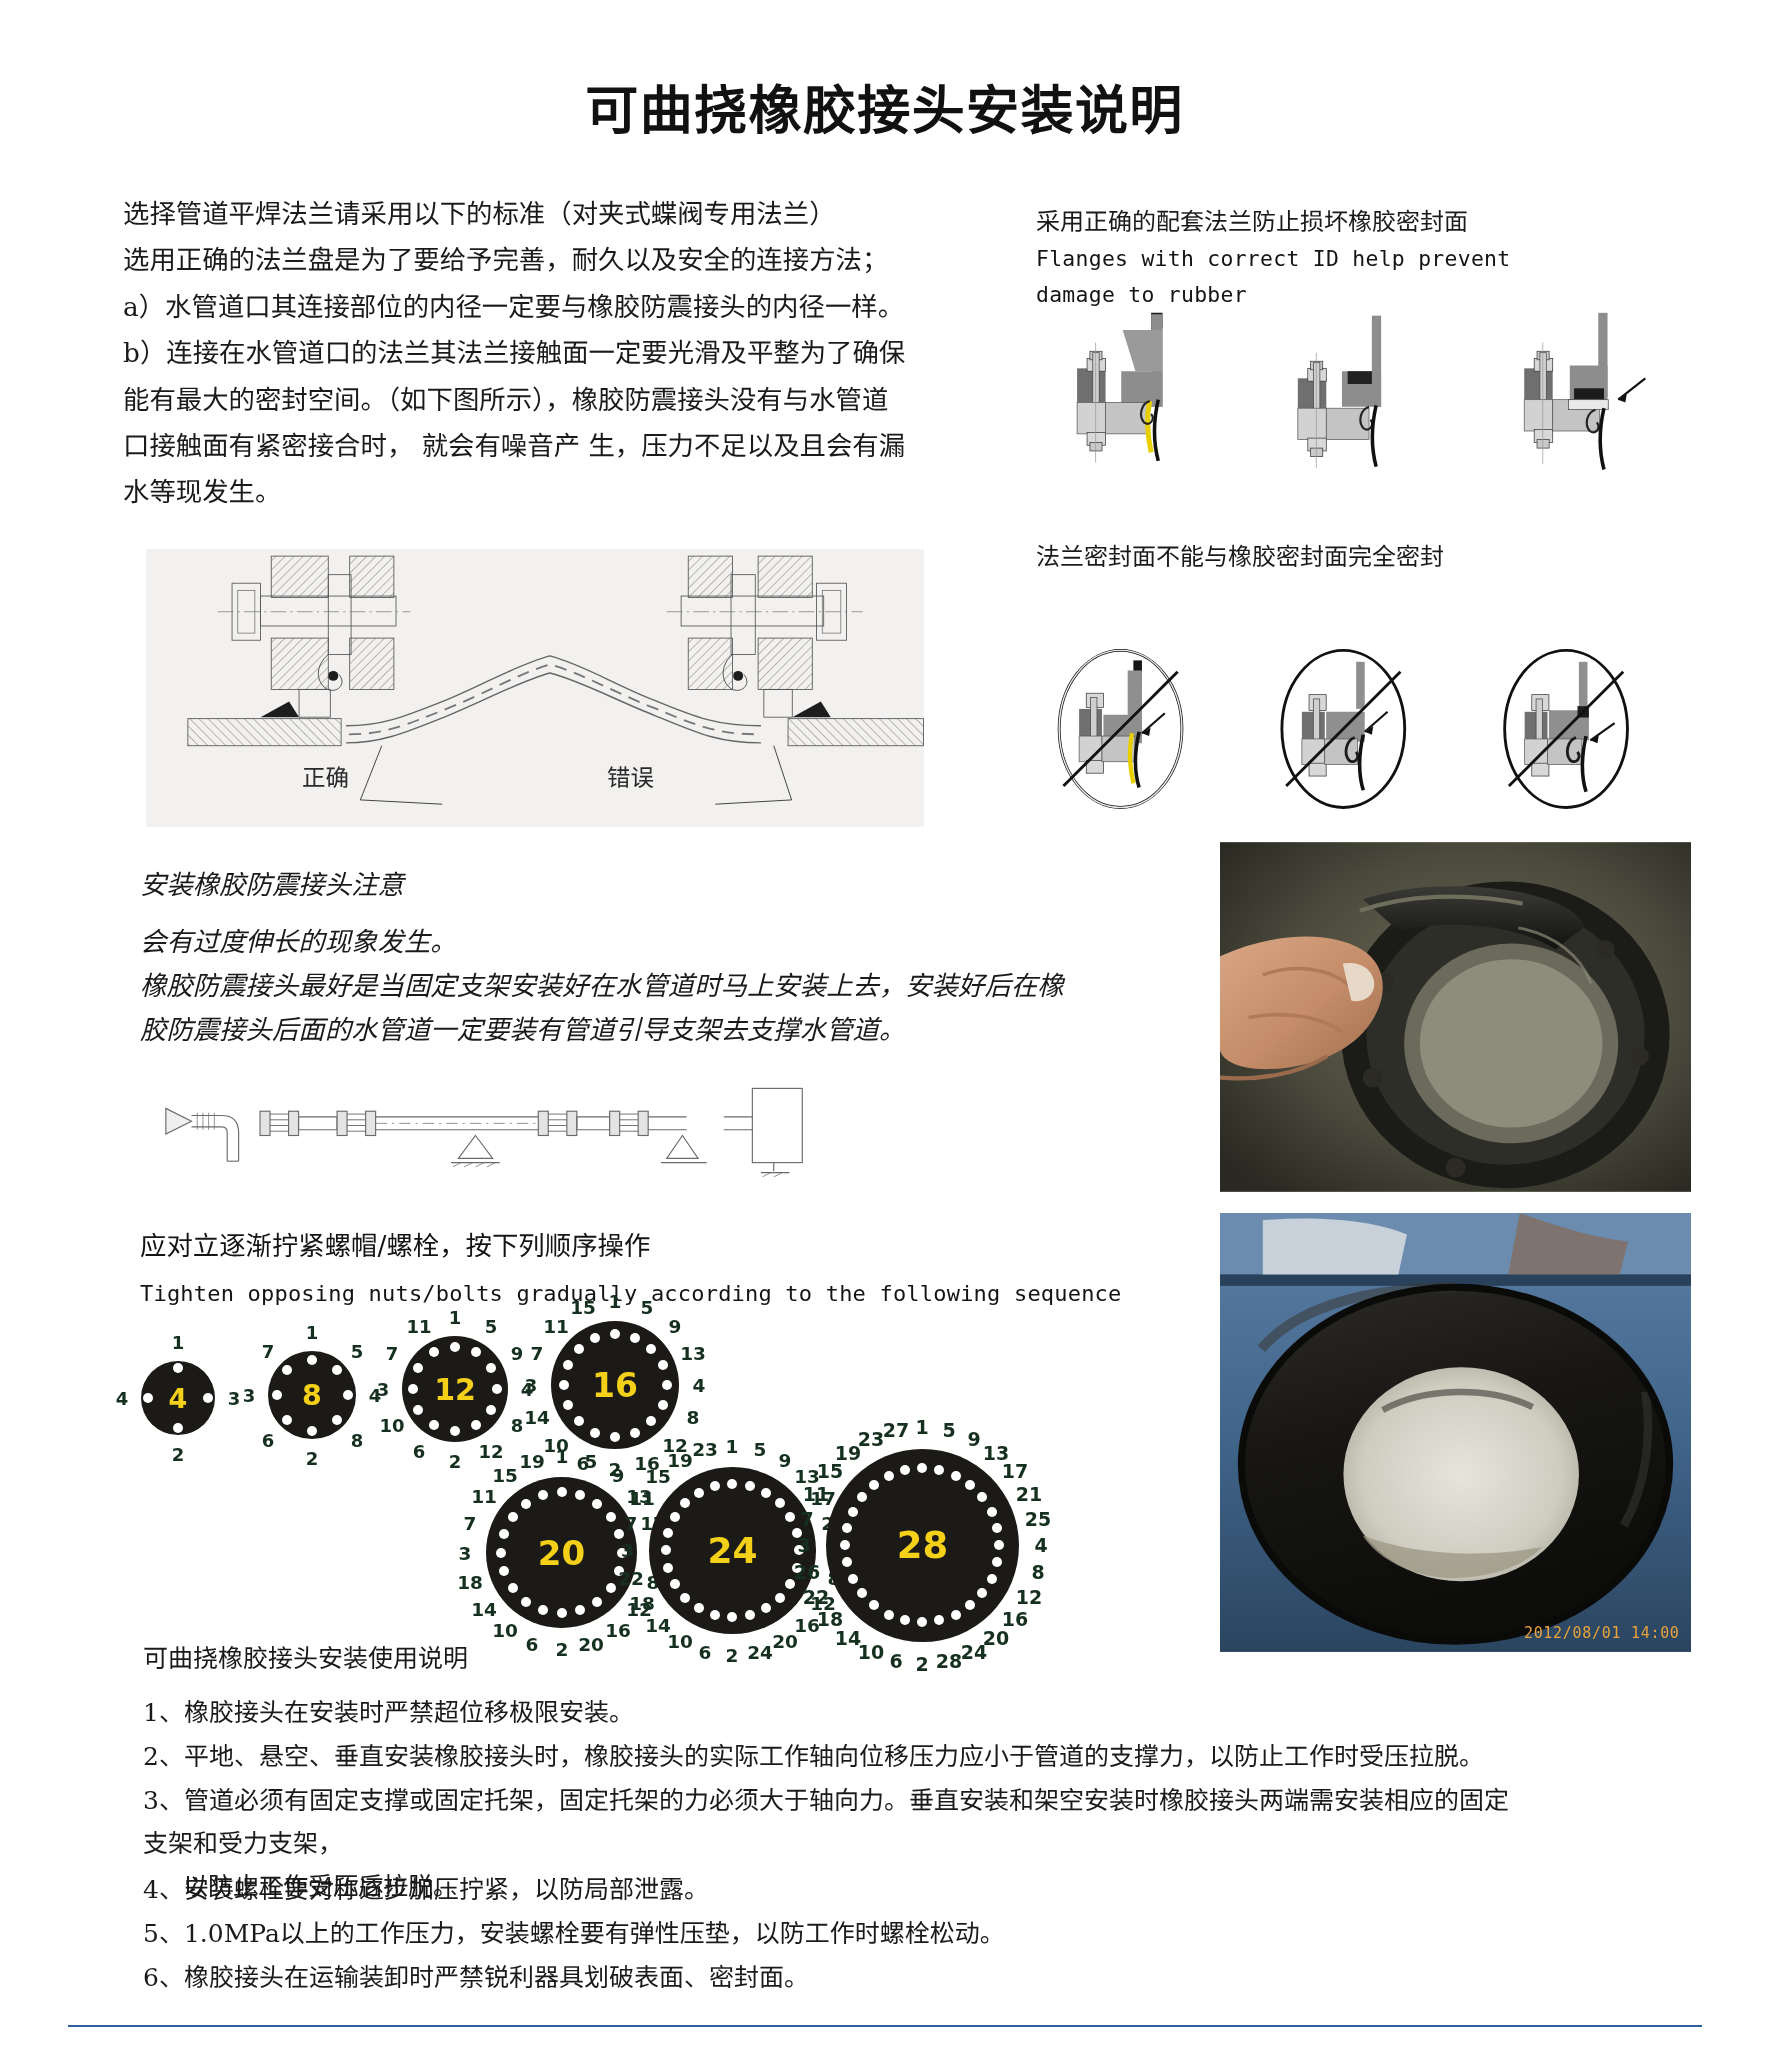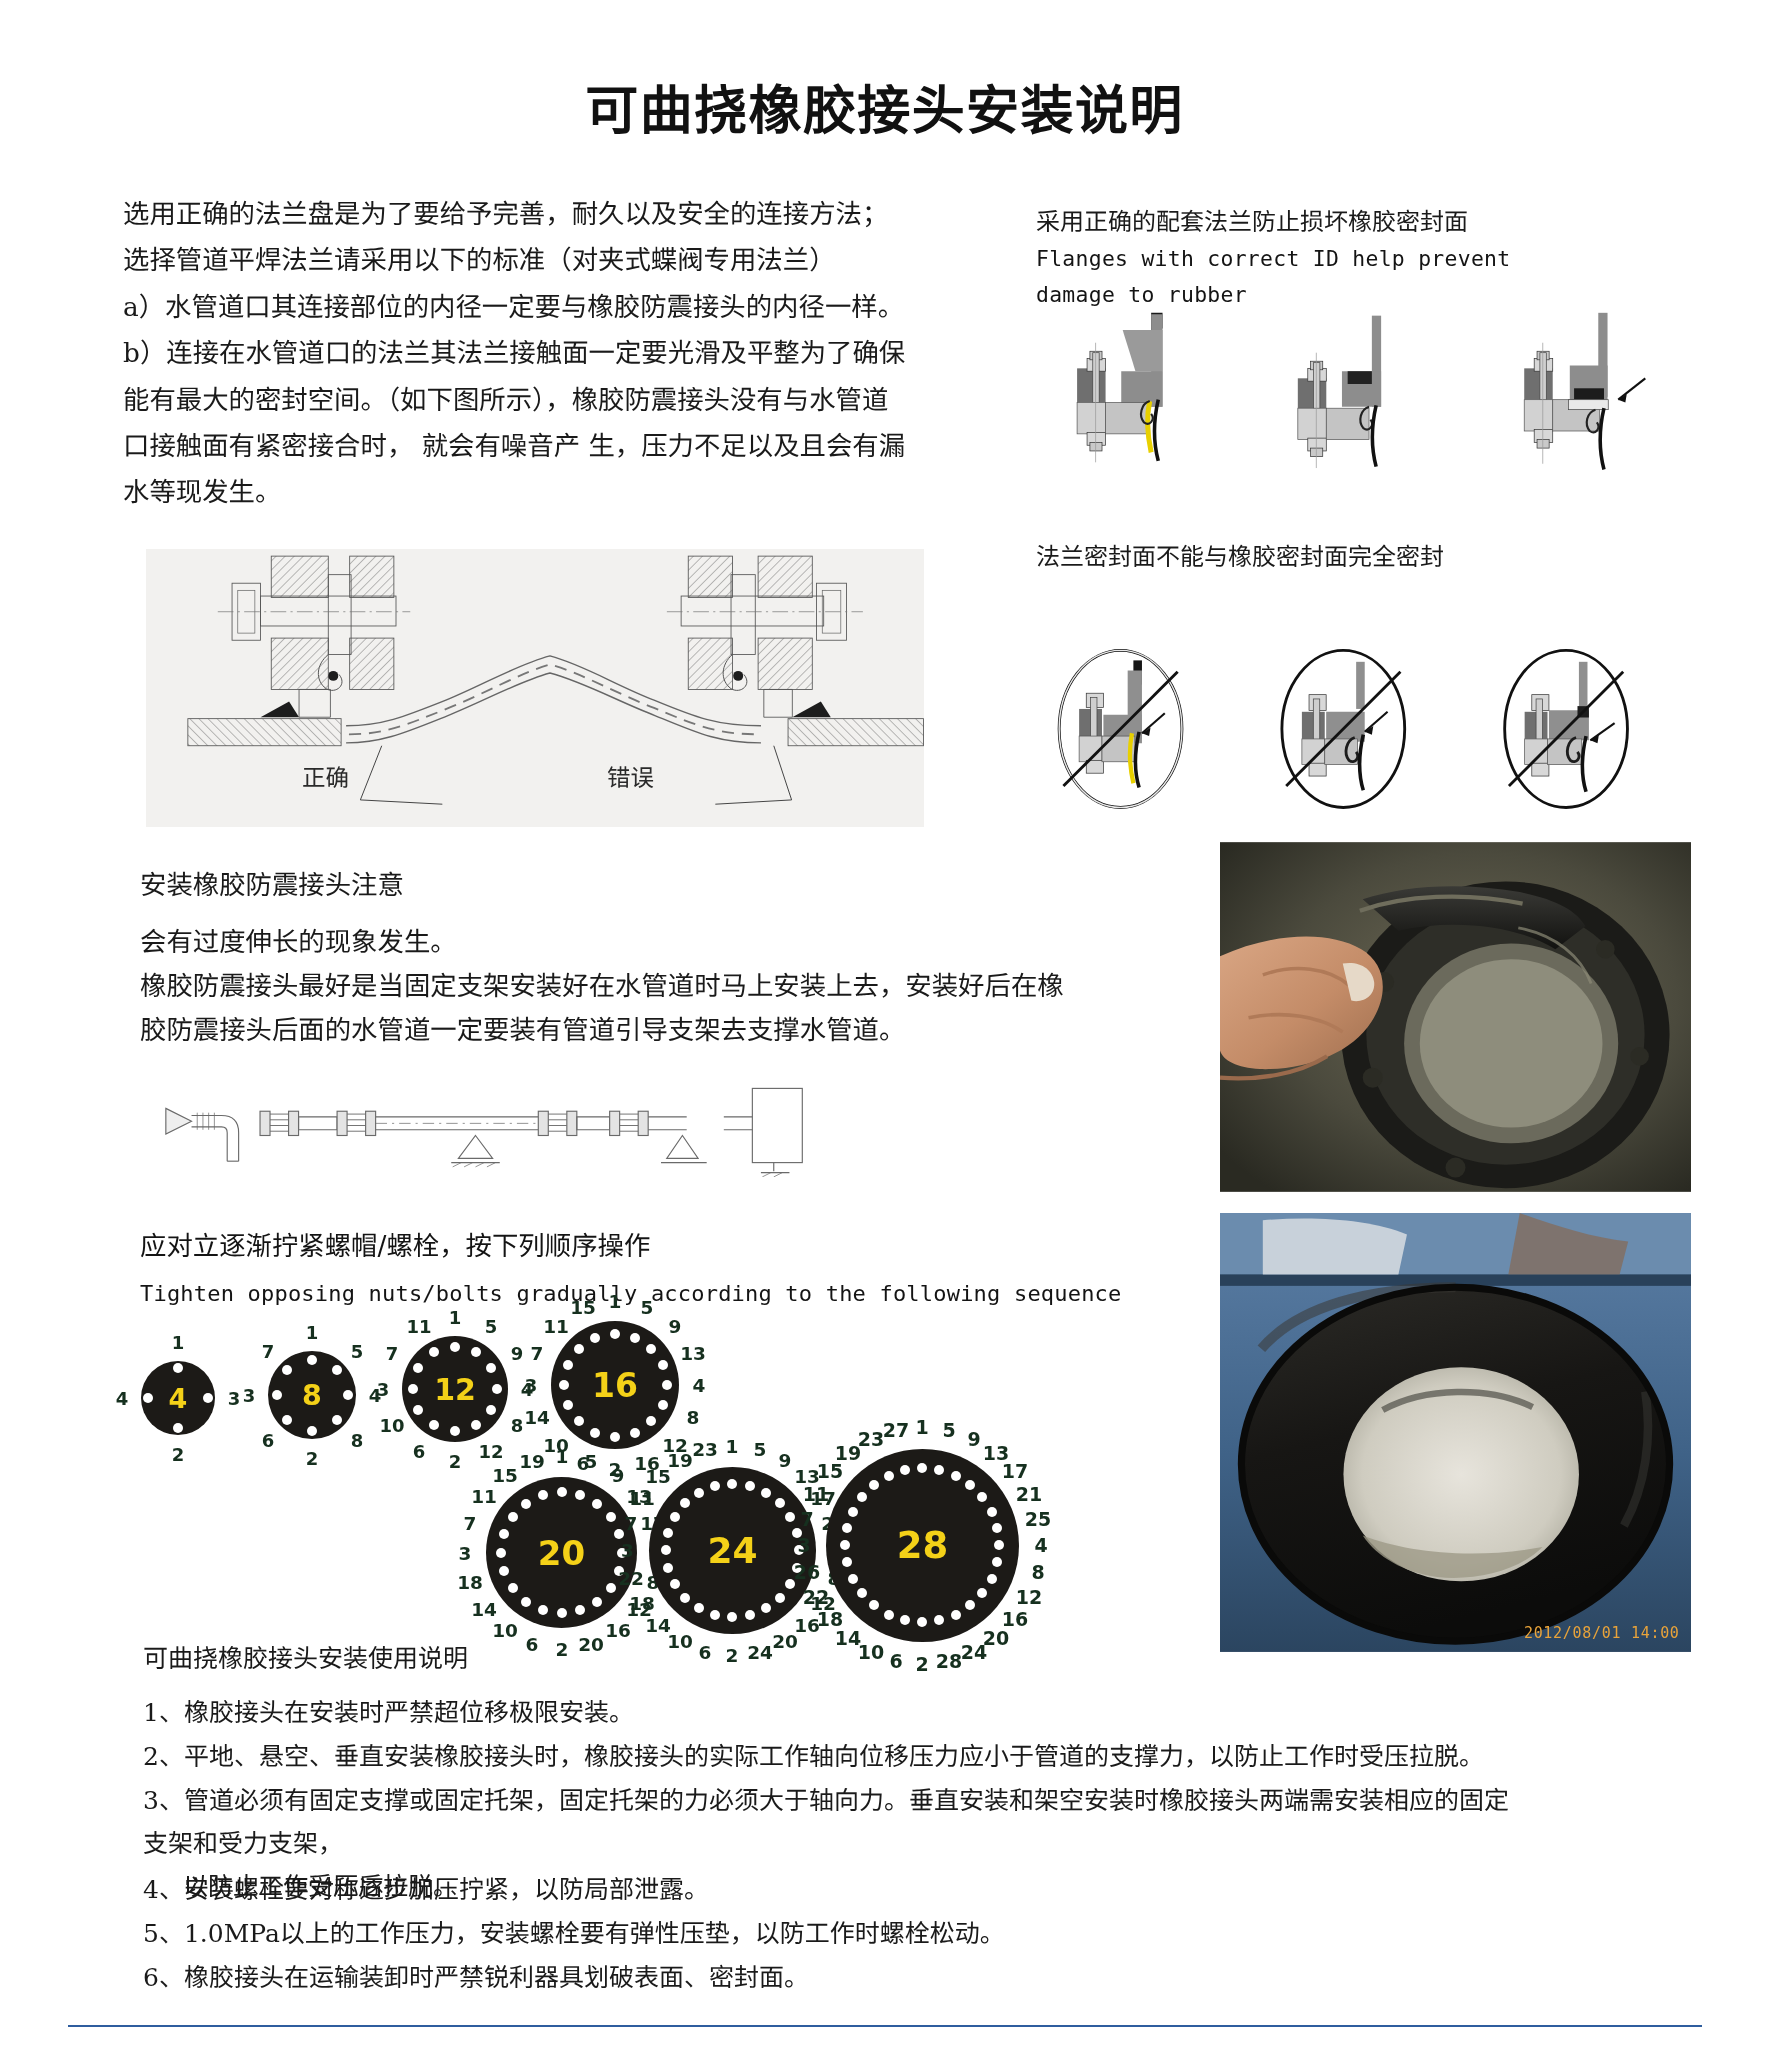--- a/index.html
+++ b/index.html
@@ -51,21 +51,21 @@
     font-family: "DejaVu Sans", sans-serif;
     font-size: 23.5px; color: #2a2a2a;
   }
 
   
   .mid-head {
     position: absolute; left: 140px;
     font-size: 26.4px; line-height: 44px;
     font-family: "DejaVu Serif", "Liberation Serif", serif;
   }
-  .mid-head p { white-space: nowrap; margin: 0; }
+  .mid-head p { white-space: nowrap; margin: 0; font-style: italic; }
 
   
   .pipe-fig { position: absolute; left: 153px; top: 1084px; width: 792px; height: 93px; }
 
   
   .seq-head-cn {
     position: absolute; left: 140px; top: 1224px;
     font-size: 26.4px; font-family: "DejaVu Sans", sans-serif;
   }
   .seq-head-en {
@@ -129,22 +129,22 @@
   }
 </style>
 </head>
 <body>
 
 <div class="page">
 
   <div class="doc-title">可曲挠橡胶接头安装说明</div>
 
   <div class="para-left">
+    <p>选择管道平焊法兰请采用以下的标准（对夹式蝶阀专用法兰）</p>
     <p>选用正确的法兰盘是为了要给予完善，耐久以及安全的连接方法；</p>
-    <p>选择管道平焊法兰请采用以下的标准（对夹式蝶阀专用法兰）</p>
     <p>a）水管道口其连接部位的内径一定要与橡胶防震接头的内径一样。</p>
     <p>b）连接在水管道口的法兰其法兰接触面一定要光滑及平整为了确保</p>
     <p>能有最大的密封空间。（如下图所示），橡胶防震接头没有与水管道</p>
     <p>口接触面有紧密接合时， 就会有噪音产 生，压力不足以及且会有漏</p>
     <p>水等现发生。</p>
   </div>
 
   <div class="rh" style="top:204px;">
     <div class="cn-line">采用正确的配套法兰防止损坏橡胶密封面</div>
     <div class="en-line mono">Flanges with correct ID help prevent damage to rubber</div>

